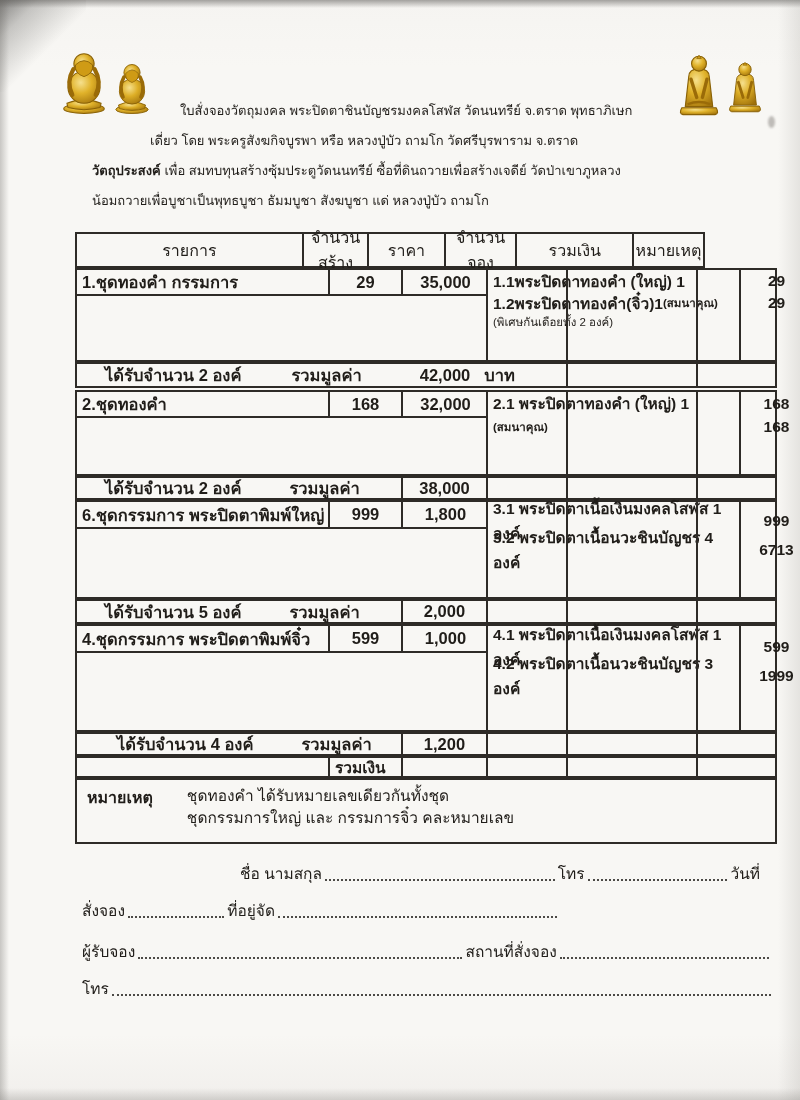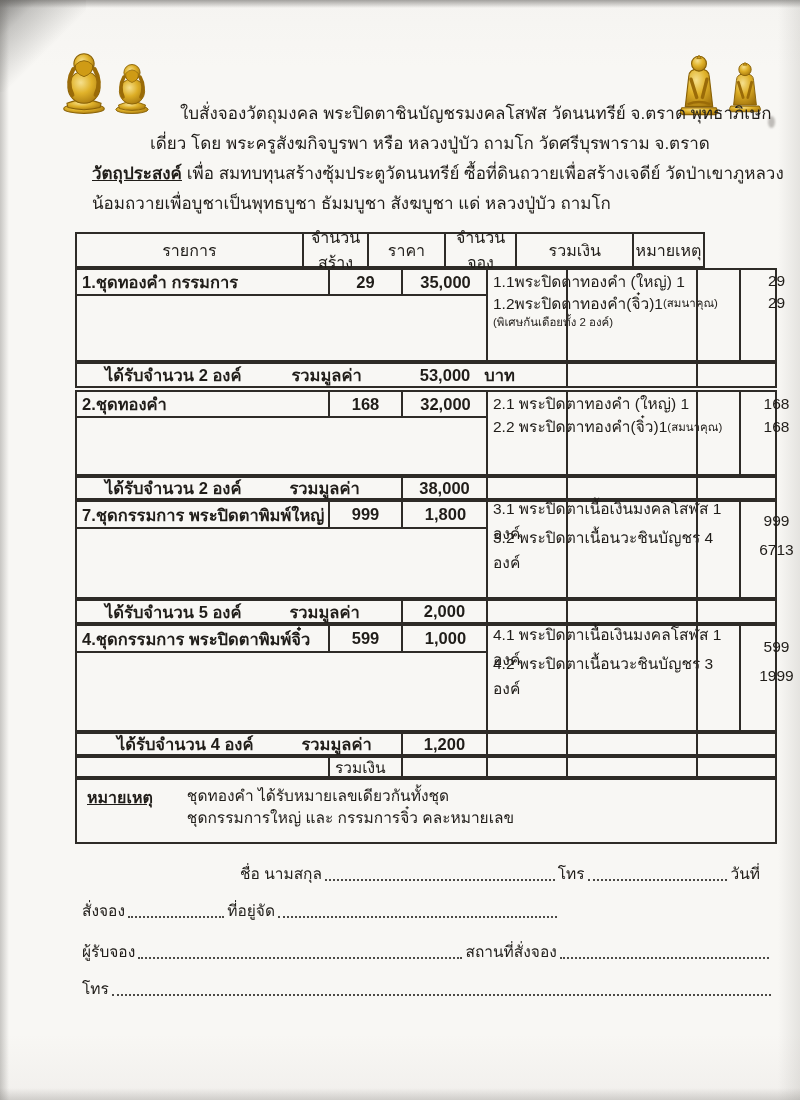--- a/index.html
+++ b/index.html
@@ -21,33 +21,33 @@
   .edge-right{position:absolute;right:0;top:0;width:22px;height:1100px;
     background:linear-gradient(270deg,rgba(140,137,132,.18),rgba(140,137,132,0));}
   .edge-bottom{position:absolute;left:0;bottom:0;width:800px;height:12px;
     background:linear-gradient(0deg,rgba(120,118,114,.28),rgba(120,118,114,0));}
   .corner-tl{position:absolute;left:0;top:0;width:86px;height:92px;
     background:linear-gradient(135deg,rgba(55,54,52,.6) 0%,rgba(55,54,52,.25) 22%,rgba(55,54,52,0) 55%);}
   .smudge{position:absolute;left:768px;top:116px;width:7px;height:12px;border-radius:50%;
     background:rgba(120,116,110,.45);filter:blur(1px);}
 
   .abs{position:absolute;box-sizing:border-box;}
-  .hline{font-size:17px;line-height:1.4;white-space:nowrap;}
+  .hline{font-size:13px;line-height:1.4;white-space:nowrap;}
   .b{font-weight:bold;}
-  .u{text-decoration:underline;}
+  .u{}
 
   
   .blk{position:absolute;box-sizing:border-box;border:2px solid #2e2b27;display:flex;align-items:stretch;}
   .cell{box-sizing:border-box;border-right:2px solid #2e2b27;display:flex;align-items:center;}
   .cell.last{border-right:none;}
   .ctr{justify-content:center;text-align:center;}
   .namepad{padding-left:5px;}
   .fs-head{font-size:16px;}
   .fs-main{font-size:16.5px;font-weight:bold;}
-  .fs-sub{font-size:15.5px;}
+  .fs-sub{font-size:15.5px;font-weight:bold;}
   .fs-note{font-size:11.5px;}
   .fs-sum{font-size:16.5px;font-weight:bold;}
 
   .sec-left{box-sizing:border-box;width:411px;display:flex;flex-direction:row;border-right:2px solid #2e2b27;}
   .sec-main{box-sizing:border-box;display:flex;border-bottom:2px solid #2e2b27;}
   .sec-subs{box-sizing:border-box;display:flex;flex:1;}
   .subcol{box-sizing:border-box;display:flex;flex-direction:column;border-right:2px solid #2e2b27;}
   .subcol.last{border-right:none;}
   .subline{display:flex;align-items:center;}
   .sec-right{box-sizing:border-box;display:flex;flex:1;}
@@ -180,41 +180,40 @@
       <div class="cell" style="width:80px"></div>
       <div class="cell" style="width:130px"></div>
       <div class="cell last" style="width:77px"></div>
     </div>
   </div>
 
   <div class="blk fs-sum" style="left:75px;top:362px;width:702px;height:26px">
     <div class="cell" style="width:491px">
       <span style="margin-left:28px">ได้รับจำนวน  2 องค์</span>
       <span style="margin-left:50px">รวมมูลค่า</span>
-      <span style="margin-left:58px">53,000</span>
+      <span style="margin-left:58px">42,000</span>
       <span style="margin-left:14px">บาท</span>
     </div>
     <div class="cell" style="width:130px"></div>
     <div class="cell last" style="width:77px"></div>
   </div>
 
   <div class="blk" style="left:75px;top:390px;width:702px;height:86px">
     <div class="sec-left">
       <div class="sec-main" style="height:26px">
         <div class="cell namepad fs-main" style="width:253px">2.ชุดทองคำ</div>
         <div class="cell ctr fs-main" style="width:73px">168</div>
         <div class="cell ctr fs-main last" style="width:85px">32,000</div>
       </div>
       <div class="sec-subs">
         <div class="subcol" style="width:253px">
           <div class="subline fs-sub namepad" style="height:23px">
               <span>2.1 พระปิดตาทองคำ (ใหญ่) 1</span>
             </div>
           <div class="subline fs-sub namepad" style="height:23px">
-              <span>2.2 พระปิดตาทองคำ(จิ๋ว)1 </span>
               <span class="fs-note">(สมนาคุณ)</span>
             </div>
         </div>
         <div class="subcol" style="width:73px">
           <div class="subline fs-sub" style="height:23px;justify-content:center">168</div>
           <div class="subline fs-sub" style="height:23px;justify-content:center">168</div>
         </div>
         <div class="subcol last" style="width:85px">
           <div class="subline fs-sub" style="height:23px;justify-content:center">32,000</div>
           <div class="subline fs-sub" style="height:23px;justify-content:center">7,000</div>
@@ -235,21 +234,21 @@
     </div>
     <div class="cell ctr" style="width:85px">38,000</div>
     <div class="cell" style="width:80px"></div>
     <div class="cell" style="width:130px"></div>
     <div class="cell last" style="width:77px"></div>
   </div>
 
   <div class="blk" style="left:75px;top:500px;width:702px;height:99px">
     <div class="sec-left">
       <div class="sec-main" style="height:27px">
-        <div class="cell namepad fs-main" style="width:253px">7.ชุดกรรมการ พระปิดตาพิมพ์ใหญ่</div>
+        <div class="cell namepad fs-main" style="width:253px">6.ชุดกรรมการ พระปิดตาพิมพ์ใหญ่</div>
         <div class="cell ctr fs-main" style="width:73px">999</div>
         <div class="cell ctr fs-main last" style="width:85px">1,800</div>
       </div>
       <div class="sec-subs">
         <div class="subcol" style="width:253px;padding-top:4px">
           <div class="subline fs-sub namepad" style="height:29px">
               <span>3.1 พระปิดตาเนื้อเงินมงคลโสฬส  1 องค์</span>
             </div>
           <div class="subline fs-sub namepad" style="height:29px">
               <span>3.2 พระปิดตาเนื้อนวะชินบัญชร  4 องค์</span>

